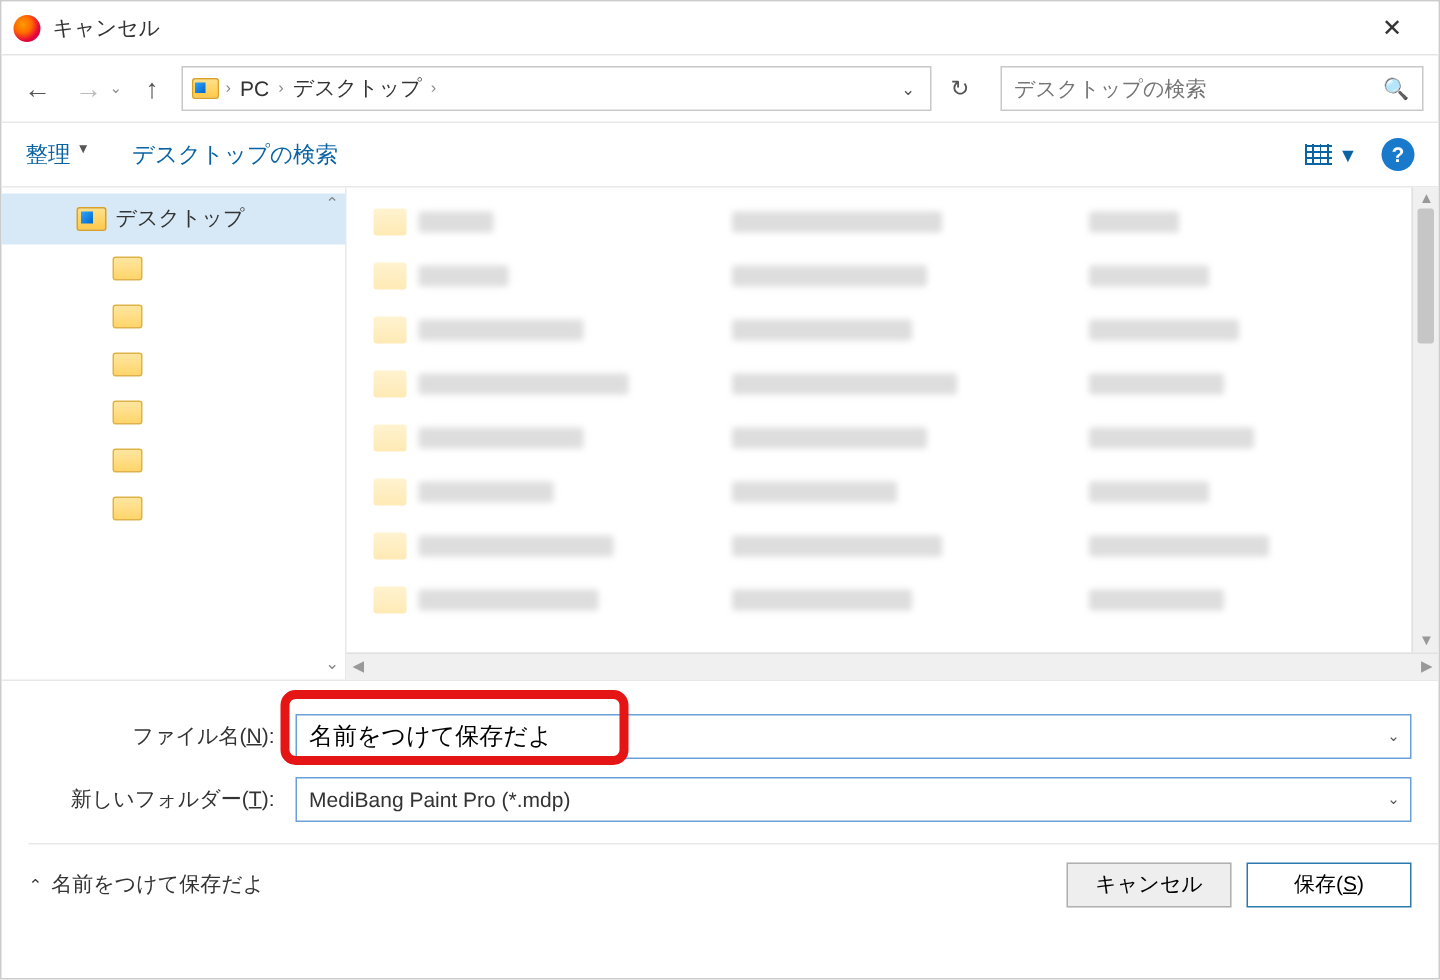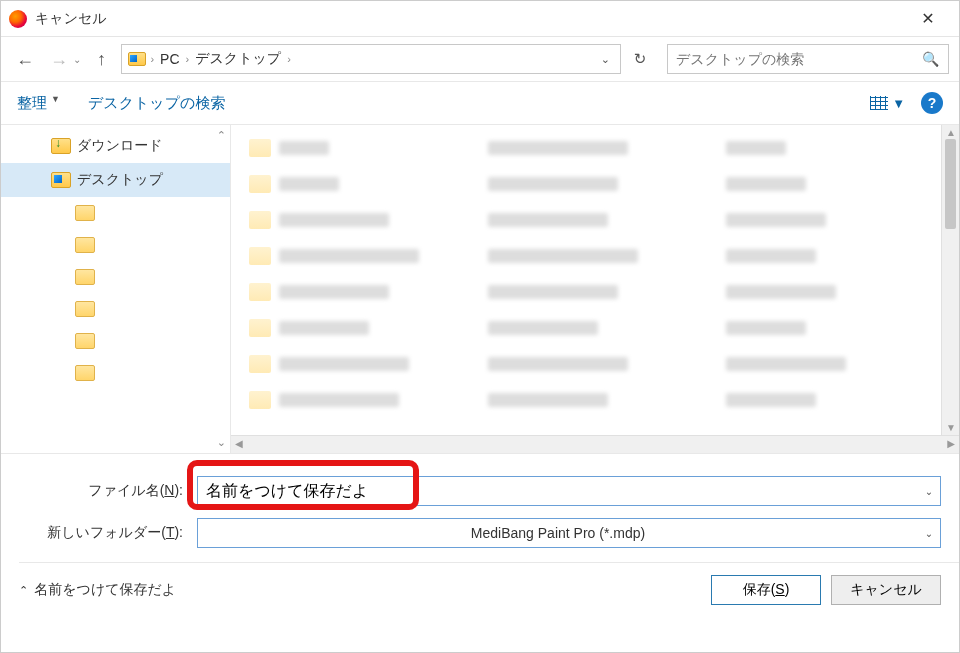--- a/index.html
+++ b/index.html
@@ -320,21 +320,21 @@
       font-family: inherit;
       background: transparent;
     }
     .combo-caret {
       width: 22px;
       text-align: center;
       color: #555; font-size: 10px;
       cursor: pointer;
     }
     .combo.sel { border-color: #6aa0d8; }
-    .combo-text { padding: 0 8px; flex: 1; text-align: center; }
+    .combo-text { padding: 0 8px; flex: 1; }
 
     .highlight-box {
       position: absolute;
       border: 6px solid #e51515;
       border-radius: 10px;
       pointer-events: none;
     }
 
     
     .footer {
@@ -418,24 +418,20 @@
     <span class="caret">▼</span>
   </div>
   <div class="help-btn">
     <span>?</span>
   </div>
 </div>
 
 <div class="main">
   <div class="sidebar">
     <span class="up-caret">⌃</span>
-    <div class="tree-row">
-      <span class="dl-icon"></span>
-      <span>ダウンロード</span>
-    </div>
     <div class="tree-row selected">
       <span class="desk-icon"></span>
       <span>デスクトップ</span>
     </div>
     <div class="tree-sub">
         <span class="folder-icon"></span>
       </div>
     <div class="tree-sub">
         <span class="folder-icon"></span>
       </div>
@@ -571,17 +567,17 @@
   </div>
   <div class="highlight-box" style="left:168px; top:6px; width:232px; height:50px;"></div>
 </div>
 
 <div class="footer">
   <div class="hide-folders">
     <span class="hide-caret">⌃</span>
     <span>名前をつけて保存だよ</span>
   </div>
   <div class="footer-spacer"></div>
+  <button class="btn">キャンセル</button>
   <button class="btn primary">
     <span>保存(</span><u>S</u><span>)</span>
   </button>
-  <button class="btn">キャンセル</button>
 </div>
 
 </body></html>

